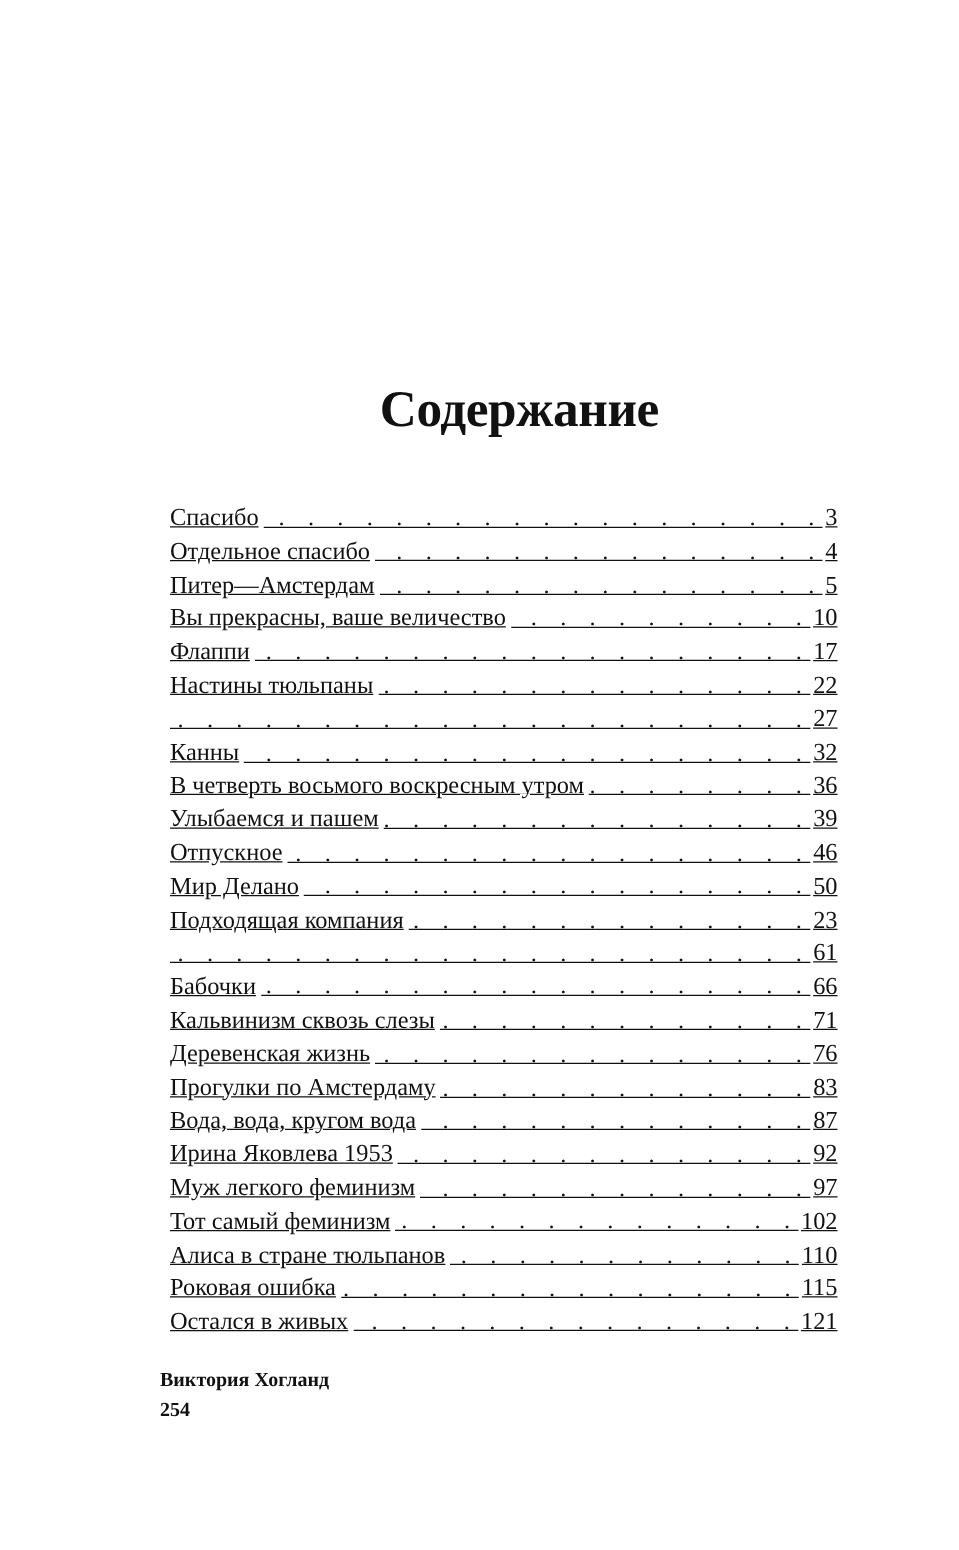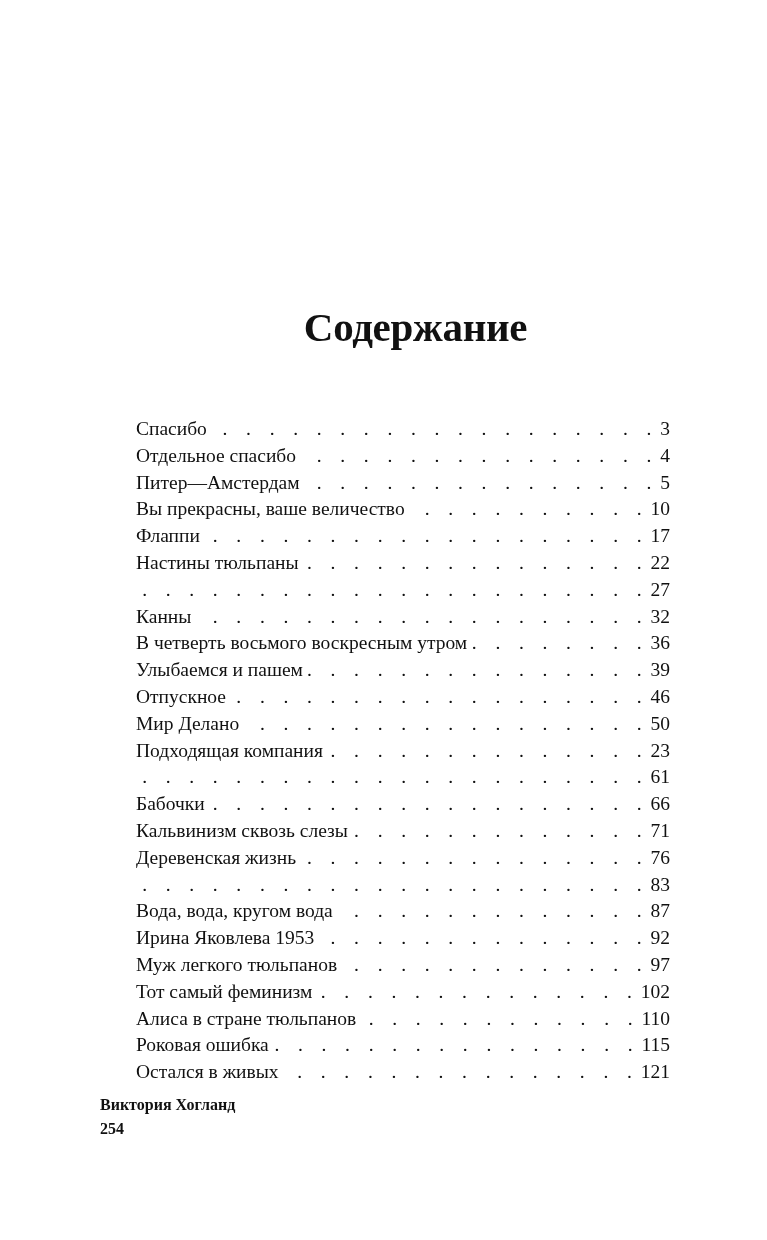--- a/index.html
+++ b/index.html
@@ -23,22 +23,23 @@
       text-align: center;
       font-size: 41px;
       font-weight: bold;
       letter-spacing: -0.3px;
       line-height: 56px;
       padding-left: 32px;
     }
     .toc {
       position: absolute;
       left: 136px;
-      top: 416px;
+      top: 402px;
       width: 534px;
+      text-decoration: underline;
     }
     .toc-row {
       display: flex;
       align-items: baseline;
       height: 26.8px;
       line-height: 26.8px;
       font-size: 19.5px;
       white-space: nowrap;
     }
     .toc-title {
@@ -61,20 +62,21 @@
     .footer {
       position: absolute;
       left: 100px;
       top: 1093px;
       font-weight: bold;
       font-size: 16px;
       line-height: 24px;
     }
     .footer-author, .footer-page {
       display: block;
+      margin-left: 28px;
     }
   </style>
 </head>
 <body>
 
 <h1 class="page-title">Содержание</h1>
 
 <div class="toc">
   <div class="toc-row">
       <span class="toc-title">Спасибо</span>
@@ -153,35 +155,36 @@
       <span class="toc-title">Кальвинизм сквозь слезы</span>
       <span class="toc-leader">. . . . . . . . . . . . . . . . . . . . . . . . . . . . . . . . . . . . . . . . . . . . .</span>
       <span class="toc-page">71</span>
     </div>
   <div class="toc-row">
       <span class="toc-title">Деревенская жизнь</span>
       <span class="toc-leader">. . . . . . . . . . . . . . . . . . . . . . . . . . . . . . . . . . . . . . . . . . . . .</span>
       <span class="toc-page">76</span>
     </div>
   <div class="toc-row">
+      <span class="toc-title">Прогулки по Амстердаму</span>
       <span class="toc-leader">. . . . . . . . . . . . . . . . . . . . . . . . . . . . . . . . . . . . . . . . . . . . .</span>
       <span class="toc-page">83</span>
     </div>
   <div class="toc-row">
       <span class="toc-title">Вода, вода, кругом вода</span>
       <span class="toc-leader">. . . . . . . . . . . . . . . . . . . . . . . . . . . . . . . . . . . . . . . . . . . . .</span>
       <span class="toc-page">87</span>
     </div>
   <div class="toc-row">
       <span class="toc-title">Ирина Яковлева 1953</span>
       <span class="toc-leader">. . . . . . . . . . . . . . . . . . . . . . . . . . . . . . . . . . . . . . . . . . . . .</span>
       <span class="toc-page">92</span>
     </div>
   <div class="toc-row">
-      <span class="toc-title">Муж легкого тюльпанов</span>
+      <span class="toc-title">Муж легкого феминизм</span>
       <span class="toc-leader">. . . . . . . . . . . . . . . . . . . . . . . . . . . . . . . . . . . . . . . . . . . . .</span>
       <span class="toc-page">97</span>
     </div>
   <div class="toc-row">
       <span class="toc-title">Тот самый феминизм</span>
       <span class="toc-leader">. . . . . . . . . . . . . . . . . . . . . . . . . . . . . . . . . . . . . . . . . . . . .</span>
       <span class="toc-page">102</span>
     </div>
   <div class="toc-row">
       <span class="toc-title">Алиса в стране тюльпанов</span>

